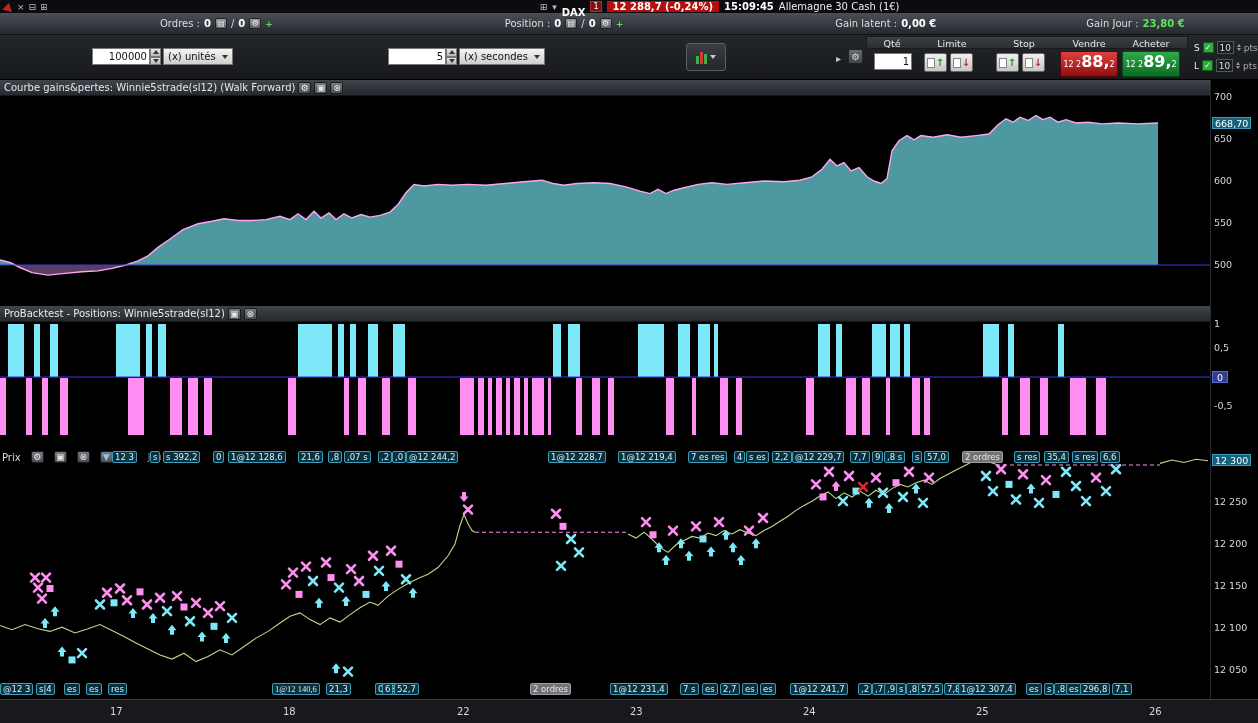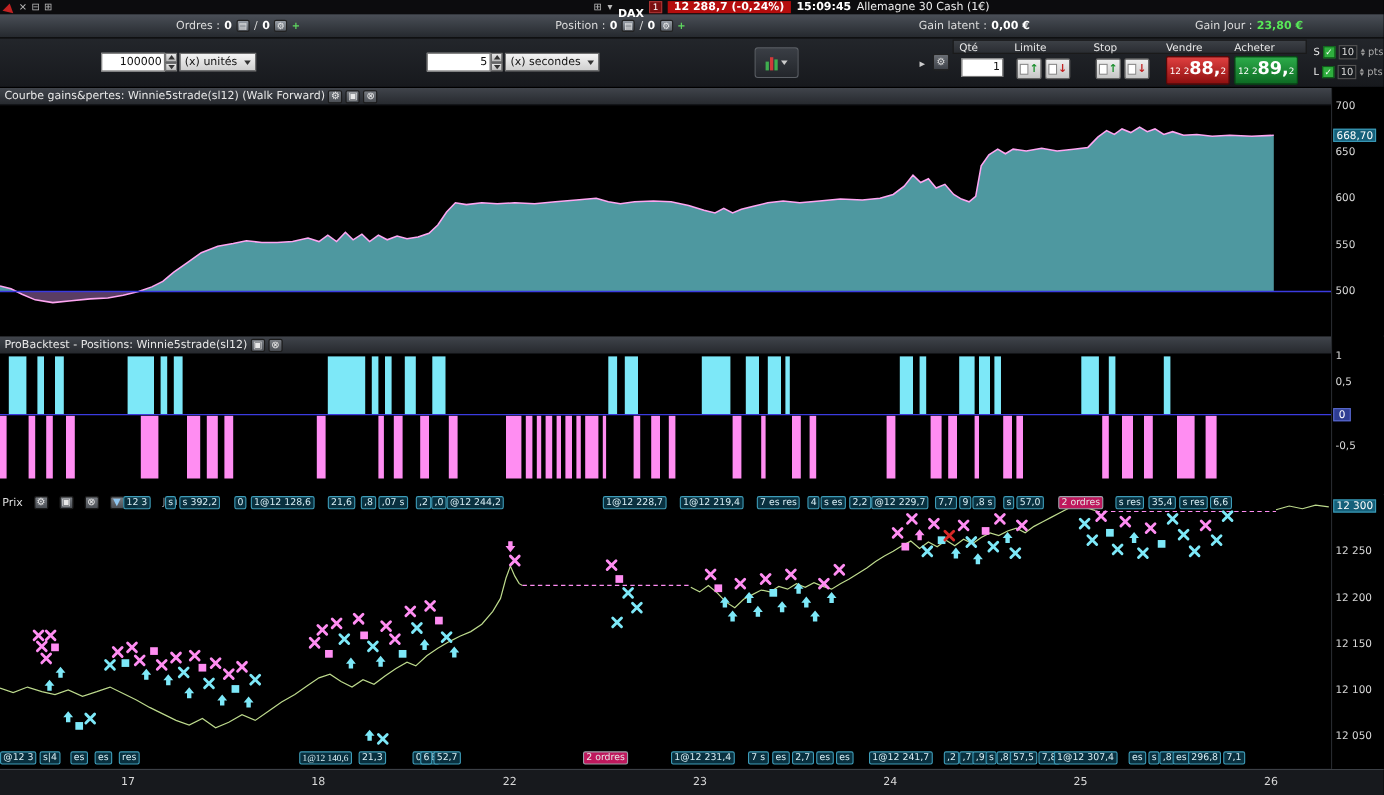--- a/index.html
+++ b/index.html
@@ -37,21 +37,21 @@
   .spinner { display:flex; flex-direction:column; width:11px; height:17px; }
   .spin-btn { flex:1; background:linear-gradient(#e8e8e8,#b8b8b8); border:1px solid #777; display:flex; align-items:center; justify-content:center; }
   .tri-up { width:0;height:0;border-left:3px solid transparent;border-right:3px solid transparent;border-bottom:4px solid #333; }
   .tri-down { width:0;height:0;border-left:3px solid transparent;border-right:3px solid transparent;border-top:4px solid #333; }
   .dropdown { height:17px; background:linear-gradient(#f4f4f4,#cfcfcf); border:1px solid #777; color:#111;
               display:flex; align-items:center; gap:6px; padding:0 4px; margin-left:2px; }
   .chart-btn { width:40px; height:28px; background:linear-gradient(#3a3e45,#23262b); border:1px solid #5a5e64;
                border-radius:3px; display:flex; align-items:center; justify-content:center; gap:3px; }
   .mini-candles { display:flex; align-items:flex-end; gap:1px; height:14px; }
   .mc { width:3px; } .mc1{height:8px;background:#3fae4f;} .mc2{height:12px;background:#d23a3a;} .mc3{height:10px;background:#3fae4f;}
-  .col-label { position:absolute; color:#e8e8e8; font-size:9.5px; top:3px; }
+  .col-label { position:absolute; color:#e8e8e8; font-size:9.5px; text-align:center; top:3px; }
   .hdr-strip { position:absolute; left:866px; top:1px; width:322px; height:13px; background:linear-gradient(#3c4046,#2a2d32); border:1px solid #1a1a1a; }
   .ord-btn { width:23px; height:19px; background:linear-gradient(#f0f0f0,#c6c6c6); border:1px solid #666; border-radius:2px;
              display:flex; align-items:center; justify-content:center; gap:1px; margin-right:3px; position:relative; }
   .ord-page { width:8px; height:10px; background:#fff; border:1px solid #888; }
   .ord-up { color:#1c8f2e; font-weight:bold; font-size:10px; }
   .ord-down { color:#c22222; font-weight:bold; font-size:10px; }
   .sell-btn { width:58px; height:26px; background:linear-gradient(#e04040,#8f0f0f); border:1px solid #5a0606; border-radius:2px;
               color:#fff; display:flex; align-items:baseline; justify-content:center; }
   .buy-btn  { width:58px; height:26px; background:linear-gradient(#2cab49,#0d6b23); border:1px solid #064a14; border-radius:2px;
               color:#fff; display:flex; align-items:baseline; justify-content:center; }
@@ -79,21 +79,21 @@
   #panel-equity { top:0; height:226px; border-bottom:1px solid #4a4e54; }
   #panel-positions { top:226px; height:144px; border-bottom:1px solid #4a4e54; }
   #panel-price { top:370px; height:273px; }
   #equity-svg, #positions-svg, #price-svg { display:block; background:#000; }
   #price-header { position:absolute; top:1px; left:2px; display:flex; align-items:center; gap:10px; z-index:4; }
   .price-note { color:#8a929a; font-size:9px; margin-left:2px; }
   #top-chips { position:absolute; top:0; left:0; width:1210px; height:14px; z-index:5; }
   #bottom-chips { position:absolute; top:232px; left:0; width:1210px; height:16px; z-index:5; }
   .chip { position:absolute; top:1px; height:12px; line-height:11px; background:rgba(10,52,68,0.92);
           border:1px solid #3e9cb8; color:#d8eef5; font-size:8.5px; padding:0 2px; border-radius:2px; white-space:nowrap; }
-  .chip.gray { background:#be185d; border-color:#9aa0a8; color:#e6e6e6; }
+  .chip.gray { background:#737373; border-color:#9aa0a8; color:#e6e6e6; }
   #x-axis { position:absolute; top:249px; left:0; width:1258px; height:42px; background:#17191d; border-top:1px solid #3c4046; z-index:6; }
   .x-label { position:absolute; top:6px; color:#d8d8d8; font-size:10px; }
   #right-axis { position:absolute; left:1210px; top:0; width:48px; height:619px; background:#000; border-left:1px solid #26292e; z-index:7; }
   .ax-label { position:absolute; left:3px; color:#d8d8d8; font-size:9.5px; height:12px; line-height:12px; white-space:nowrap; }
   .ax-badge-teal { background:#15607a; border:1px solid #3e9cb8; color:#fff; padding:0 2px; left:1px; }
   .ax-badge-blue { background:#2e3d92; border:1px solid #5a6ad0; color:#fff; padding:0 4px; left:1px; }
 </style>
 </head>
 <body>
 

